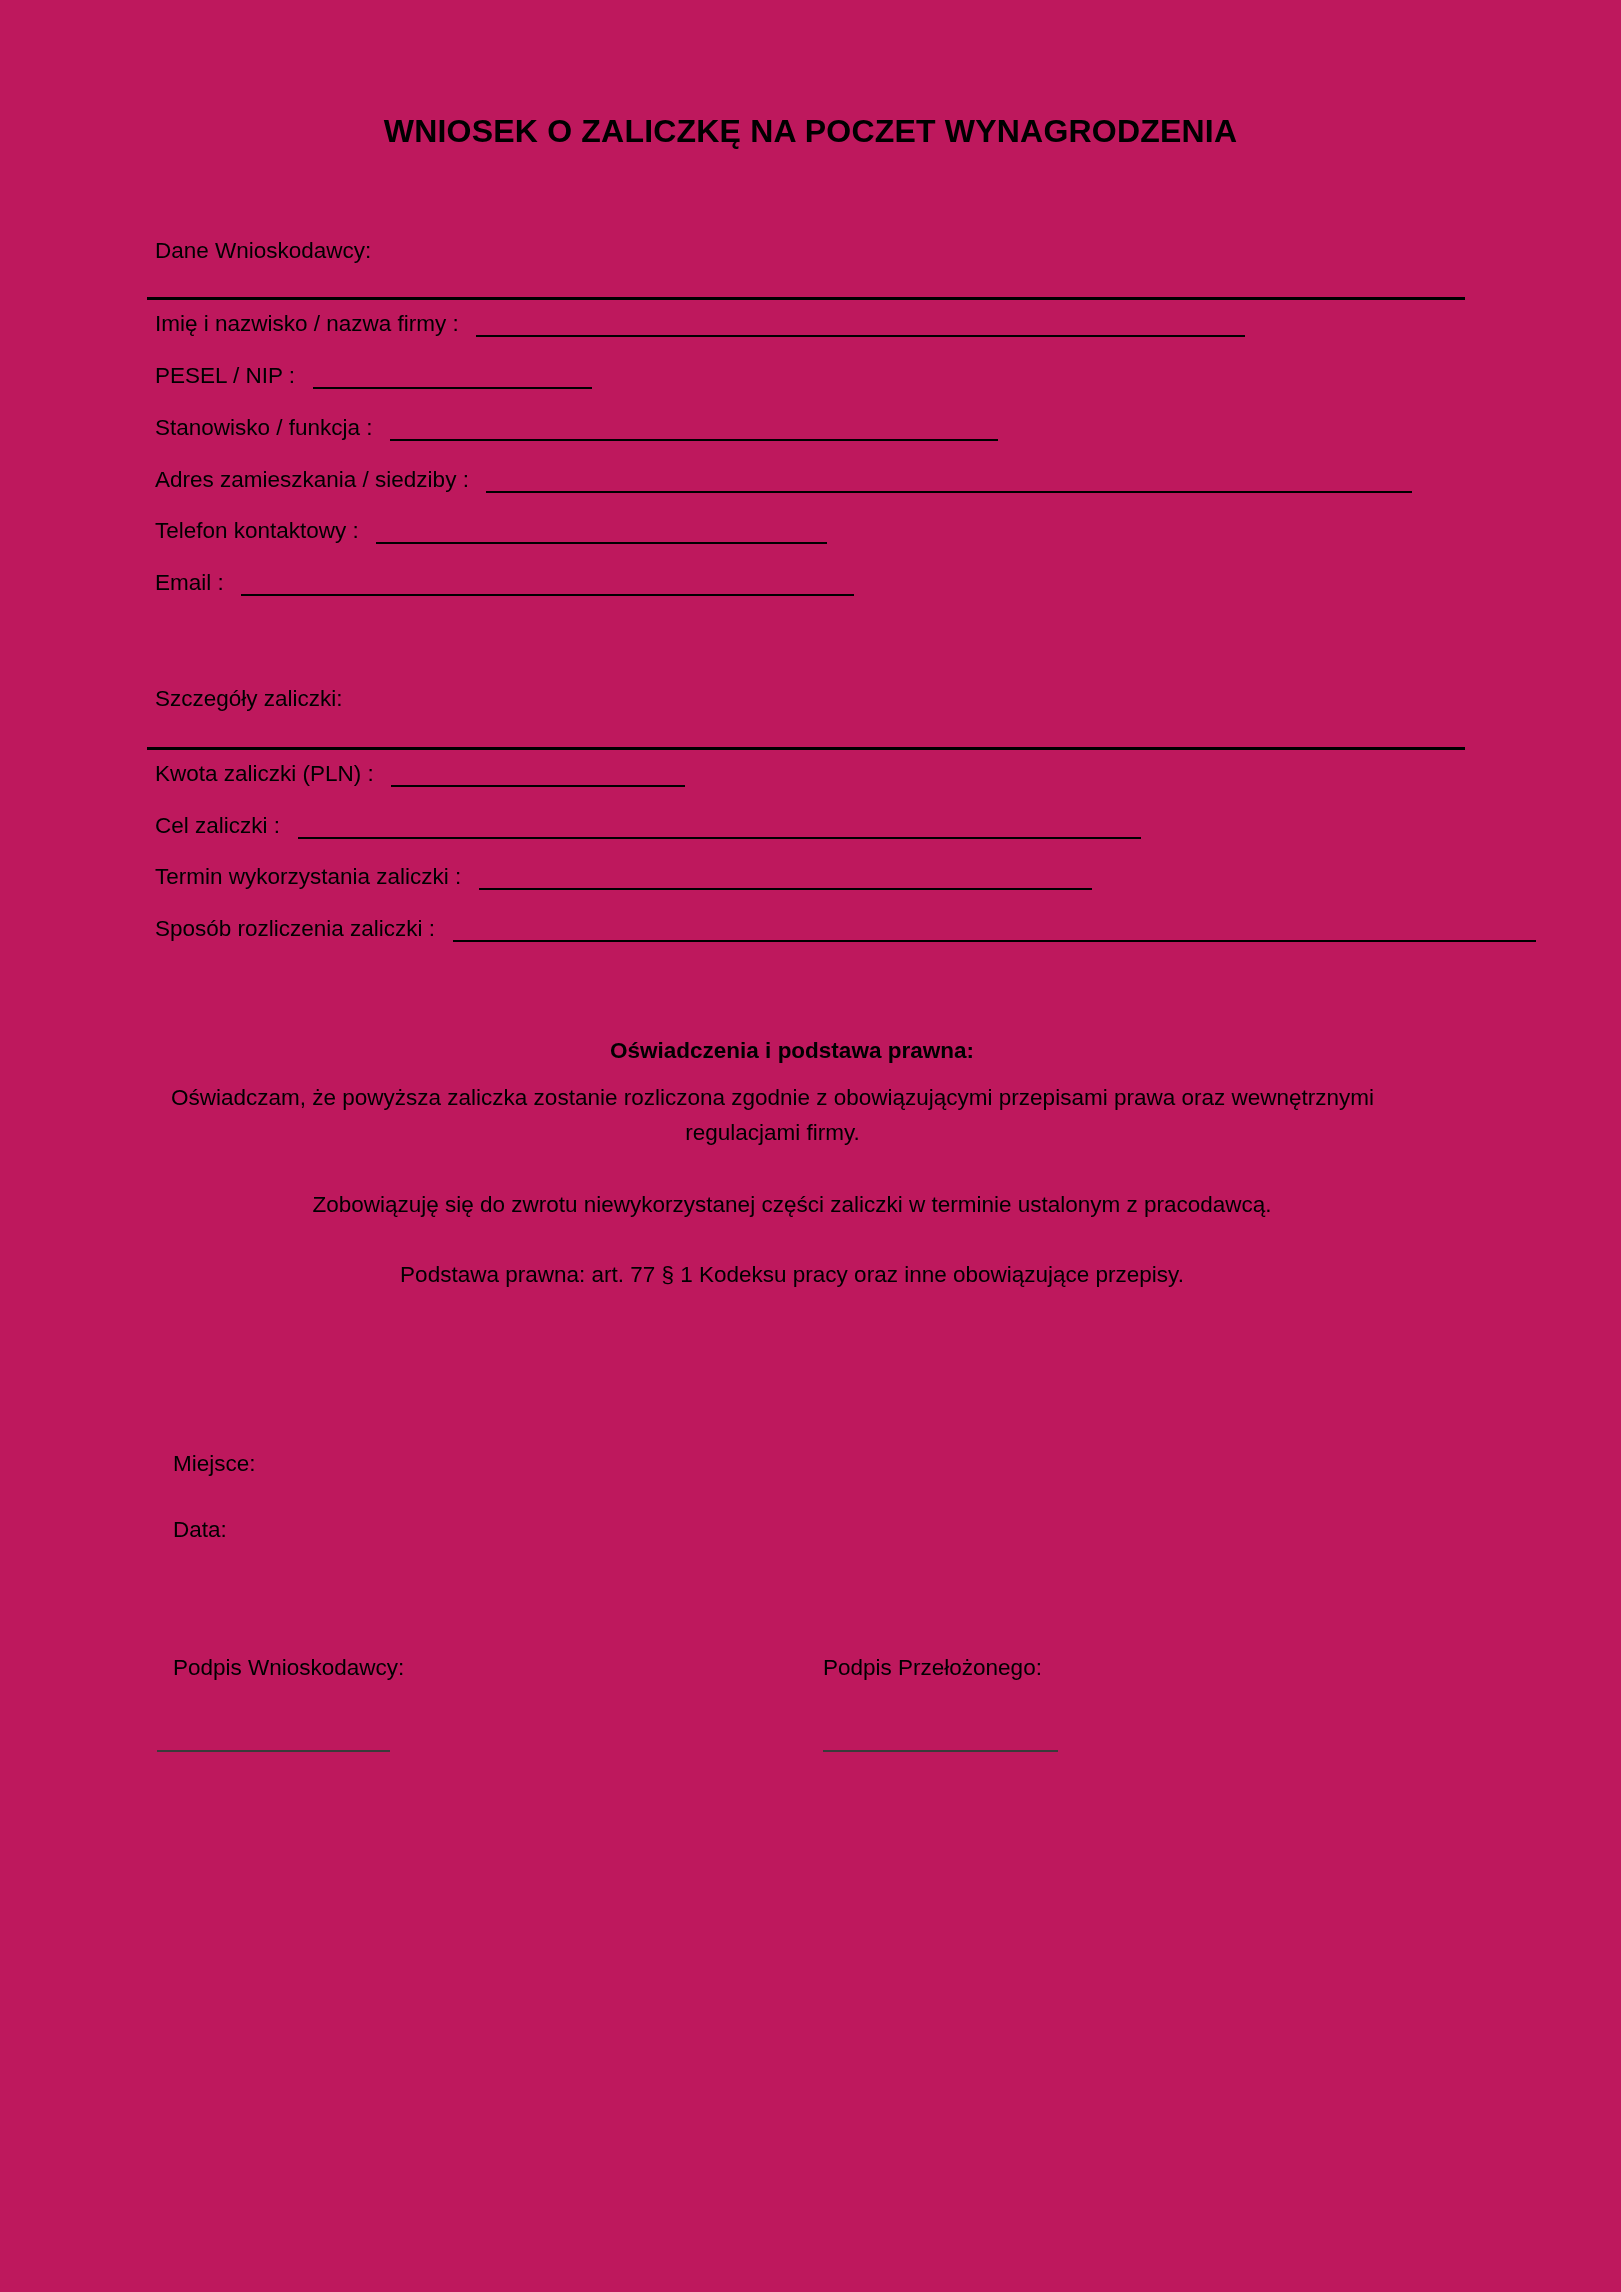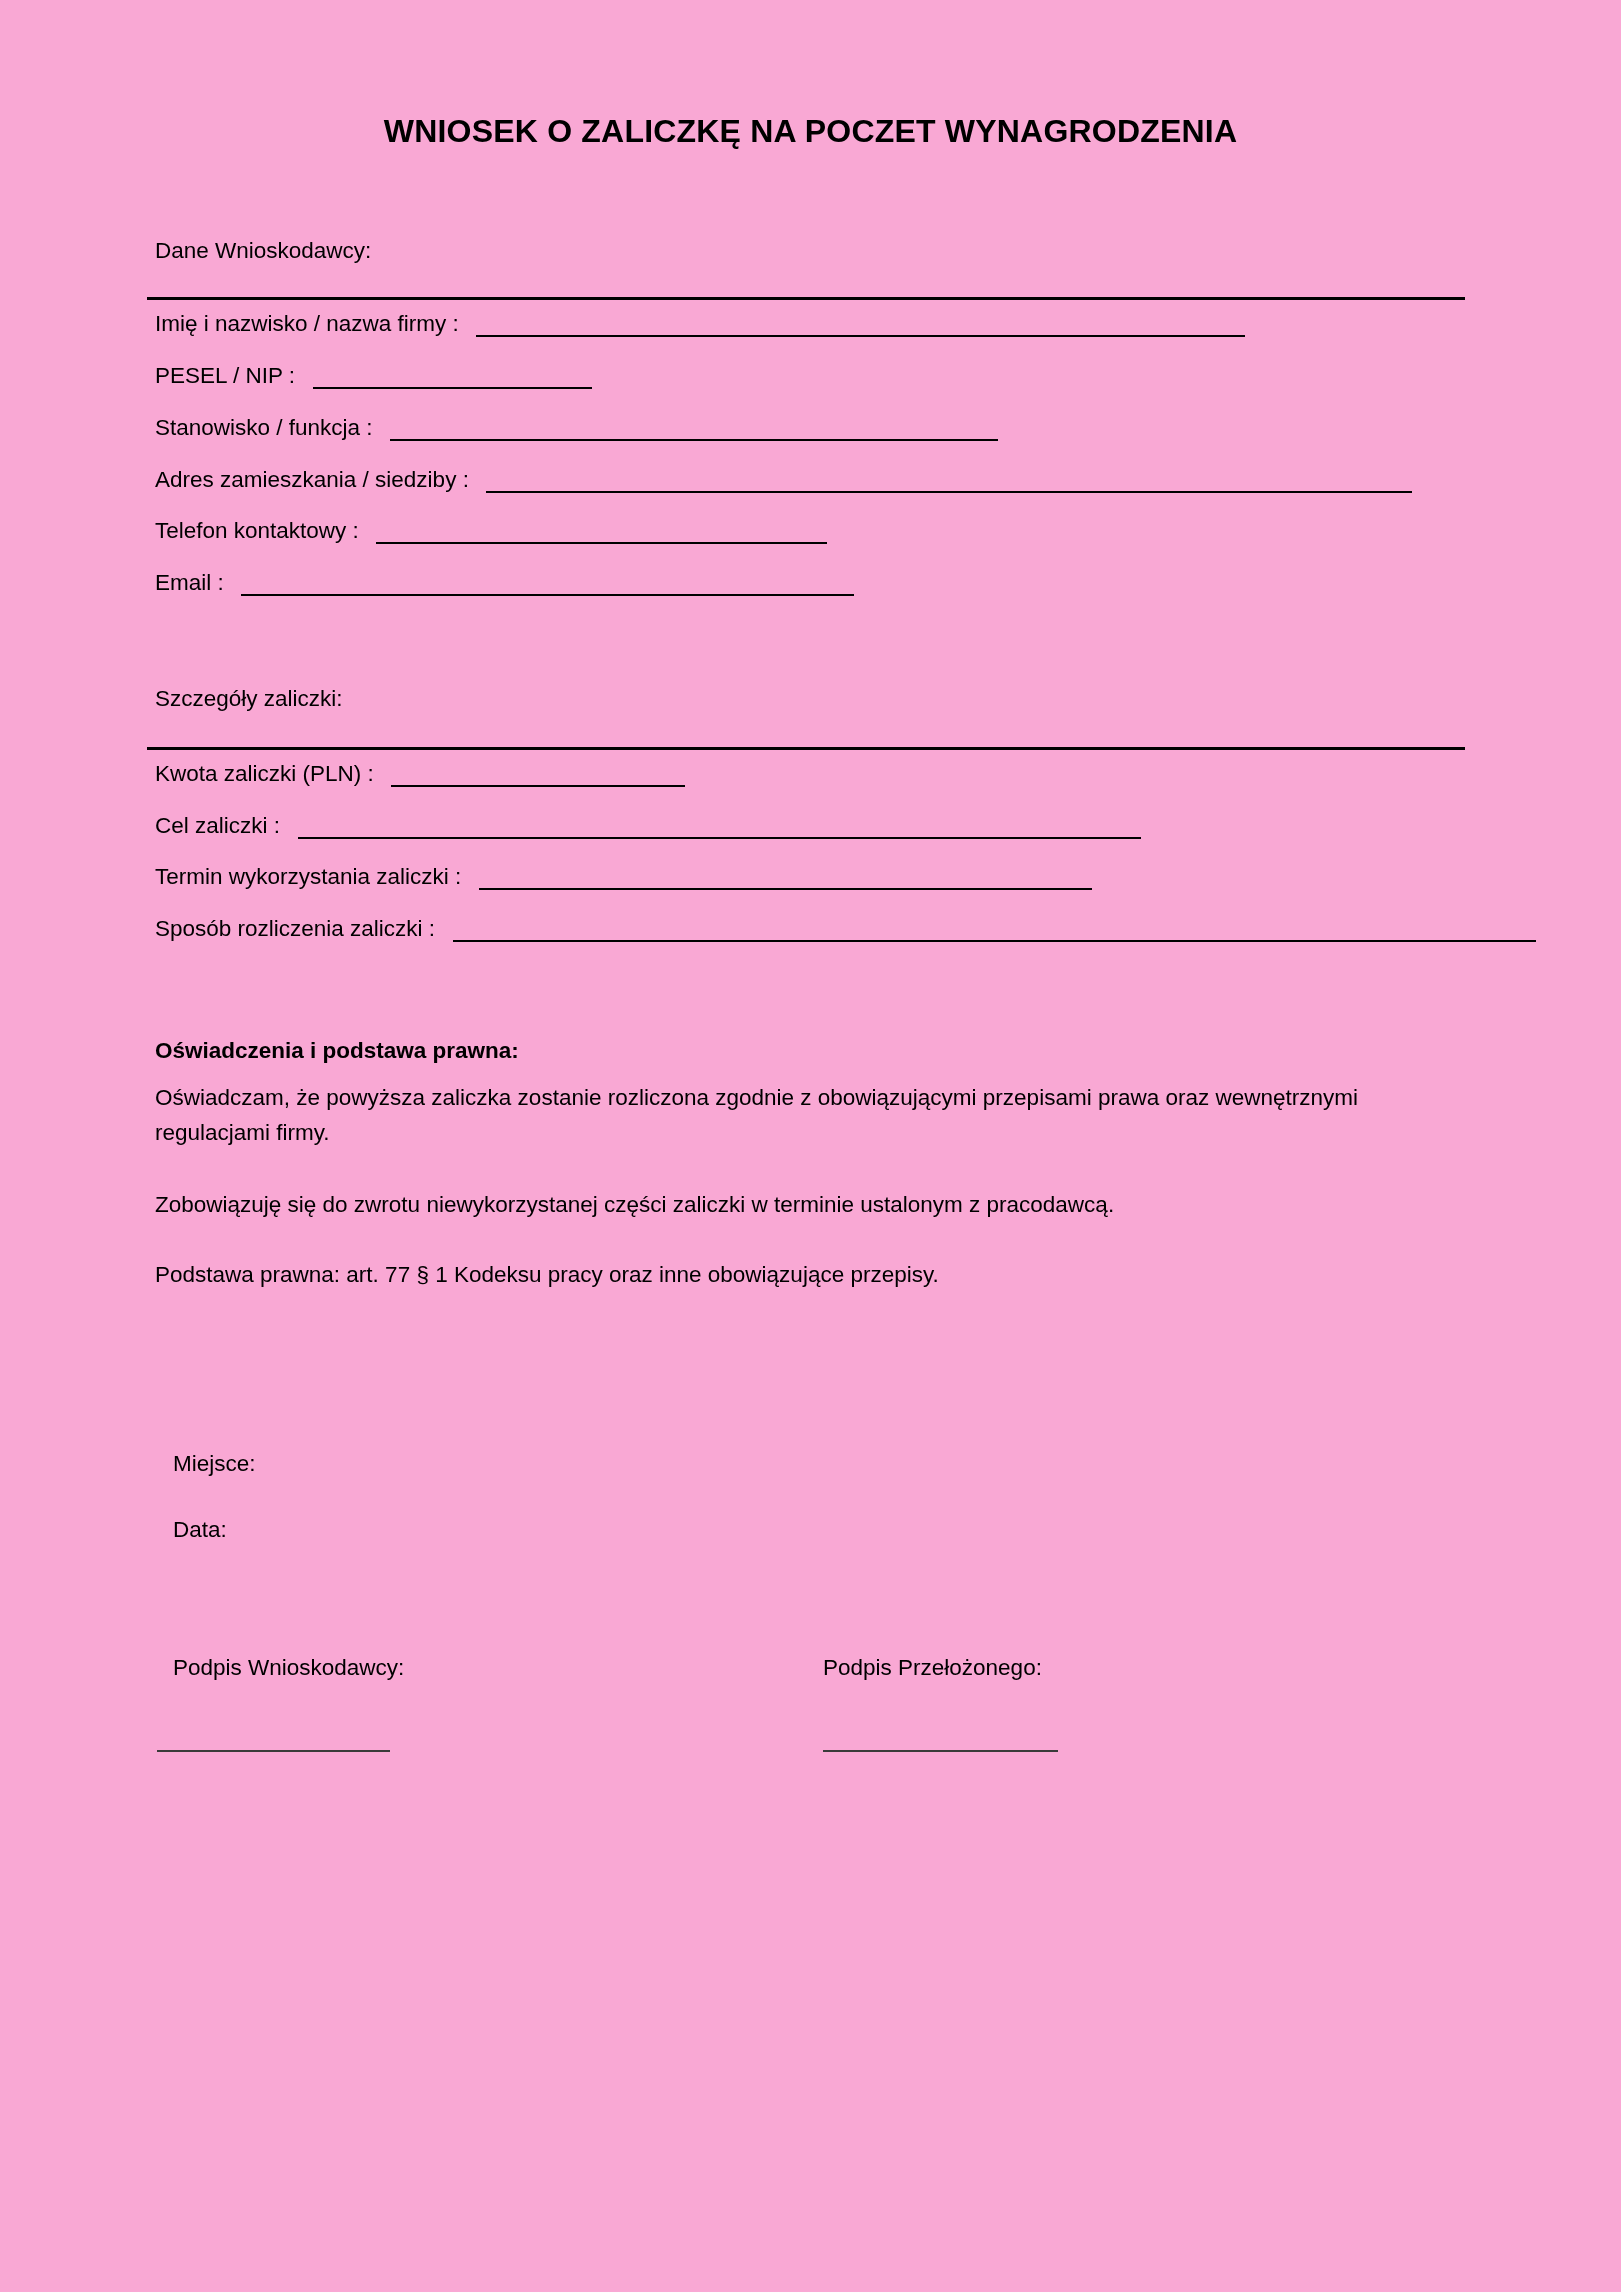--- a/index.html
+++ b/index.html
@@ -11,21 +11,21 @@
 
   body {
     font-family: "Liberation Sans", sans-serif;
     color: #000000;
   }
 
   .page {
     position: relative;
     width: 1621px;
     height: 2293px;
-    background: #f9a8d4;
+    background: #be185d;
     margin: 0 auto;
     overflow: hidden;
     box-sizing: border-box;
   }
 
   
   .doc-title {
     position: absolute;
     left: 0;
     top: 114px;
@@ -77,20 +77,21 @@
     height: 21.6px;
     margin-left: 17.6px;
   }
 
   
   .para {
     position: absolute;
     left: 155px;
     font-size: 22.5px;
     line-height: 1.55;
+    text-align: center;
   }
 
   .para.bold {
     font-weight: bold;
   }
 
   
   .meta-line {
     position: absolute;
     left: 173px;

